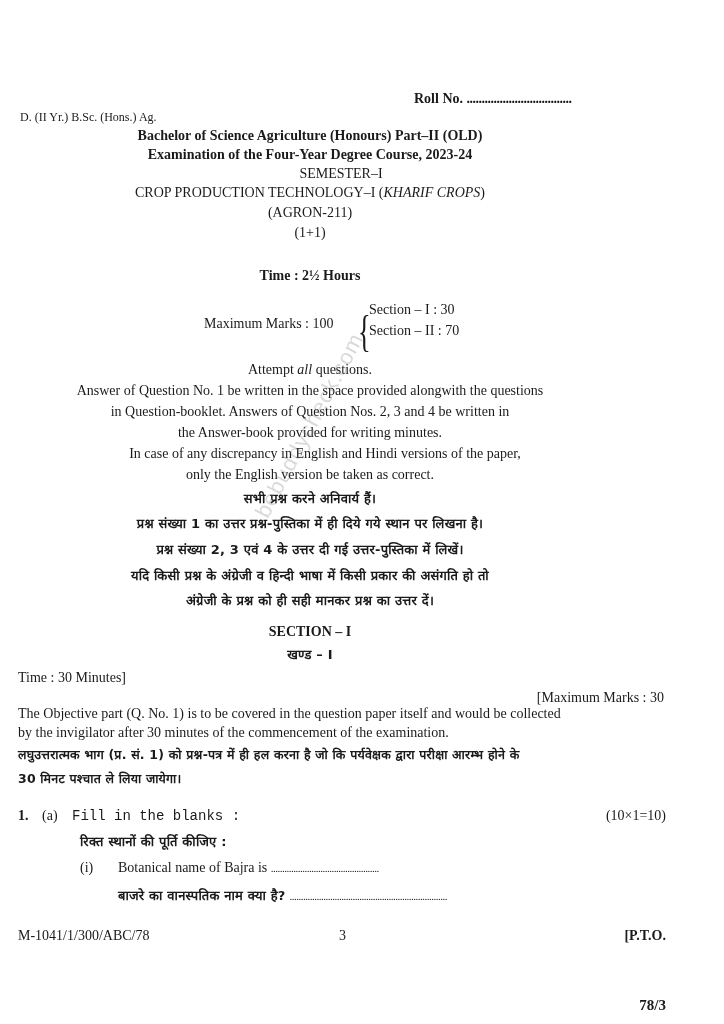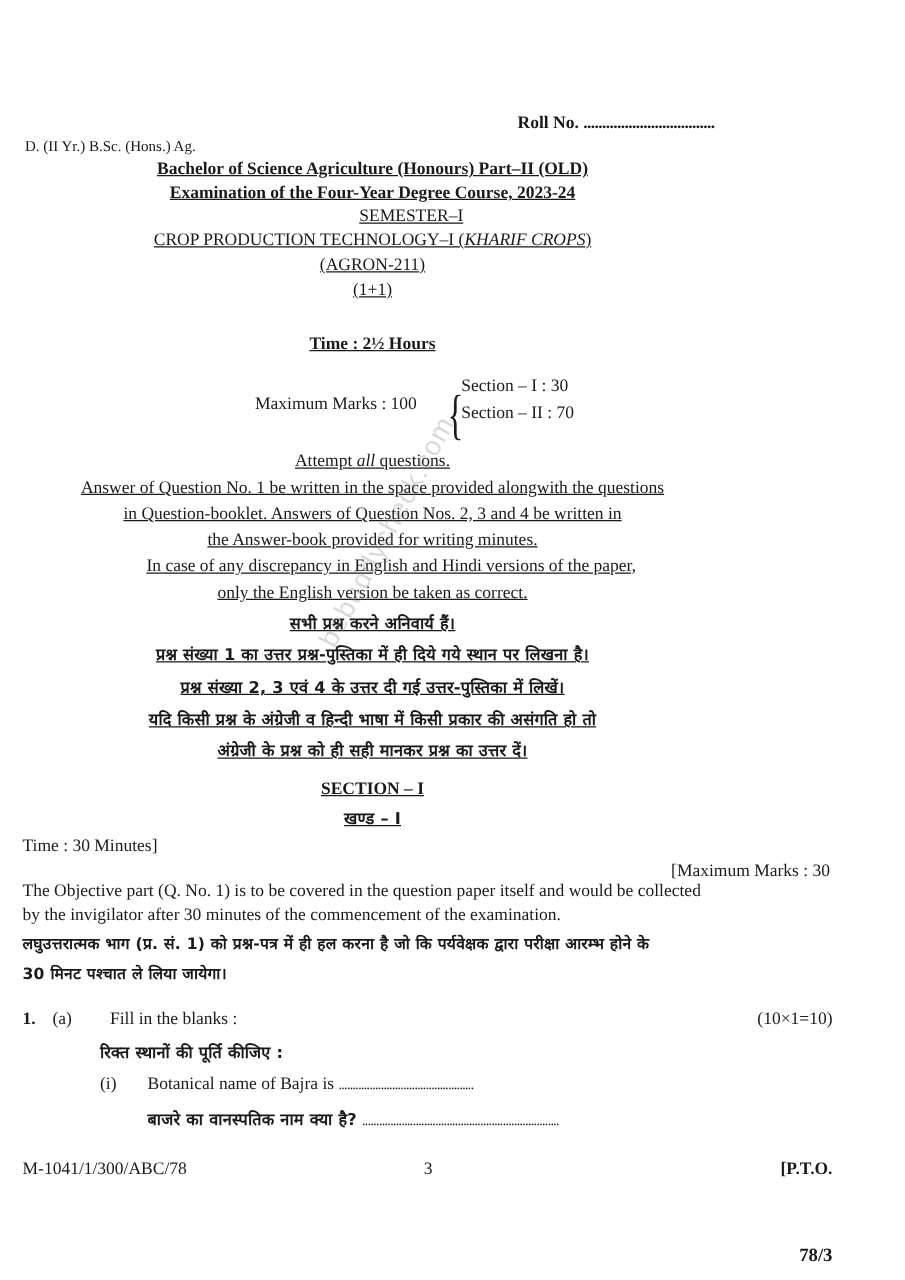--- a/index.html
+++ b/index.html
@@ -3,21 +3,21 @@
   <meta charset="utf-8">
   <style>
     html, body { margin: 0; padding: 0; background: #ffffff; }
     body {
       width: 724px; height: 1024px; position: relative; overflow: hidden;
       font-family: "Liberation Serif", "DejaVu Serif", serif;
       color: #1a1a1a;
     }
     .page { position: absolute; left: 0; top: 0; width: 724px; height: 1024px; }
     .abs { position: absolute; white-space: nowrap; }
-    .center { position: absolute; left: 0; width: 596px; text-align: center; white-space: nowrap; text-decoration: underline; }
+    .center { position: absolute; left: 12px; width: 596px; text-align: center; white-space: nowrap; }
     .bold { font-weight: bold; }
     .f14 { font-size: 14px; }
     .f13 { font-size: 12px; }
     .f15 { font-size: 15px; }
     .hi { font-family: "DejaVu Sans", sans-serif; font-weight: bold; font-size: 13px; letter-spacing: 0.2px; }
     .dots { letter-spacing: -0.5px; }
     .brace {
       position: absolute; left: 358px; top: 310px; font-size: 44px; line-height: 44px;
       font-weight: normal; transform: scaleX(0.6); transform-origin: left top;
     }
@@ -75,21 +75,21 @@
   <div class="abs f14" style="left:18px; top:670px;">Time : 30 Minutes]</div>
   <div class="abs f14" style="right:60px; top:670px;margin-top:20px;">[Maximum Marks : 30</div>
 
   <div class="abs f14" style="left:18px; top:706px;">The Objective part (Q. No. 1) is to be covered in the question paper itself and would be collected</div>
   <div class="abs f14" style="left:18px; top:725px;">by the invigilator after 30 minutes of the commencement of the examination.</div>
   <div class="abs hi" style="left:18px; top:746px; font-size:12.5px;">लघुउत्तरात्मक भाग (प्र. सं. 1) को प्रश्न-पत्र में ही हल करना है जो कि पर्यवेक्षक द्वारा परीक्षा आरम्भ होने के</div>
   <div class="abs hi" style="left:18px; top:770px; font-size:12.5px;">30 मिनट पश्चात ले लिया जायेगा।</div>
 
   <div class="abs f14 bold" style="left:18px; top:808px;">1.</div>
   <div class="abs f14" style="left:42px; top:808px;">(a)</div>
-  <div class="abs f14" style="left:88px; top:808px;">Fill in the blanks :</div>
+  <div class="abs f14" style="left:72px; top:808px;font-family:Liberation Mono, monospace;">Fill in the blanks :</div>
   <div class="abs f14" style="right:58px; top:808px;">(10×1=10)</div>
   <div class="abs hi" style="left:80px; top:832px;">रिक्त स्थानों की पूर्ति कीजिए :</div>
 
   <div class="abs f14" style="left:80px; top:860px;">(i)</div>
   <div class="abs" style="left:118px; top:886px;">
     <span class="hi">बाजरे का वानस्पतिक नाम क्या है?</span>
     <span class="dots" style="font-size:11px;">......................................................................</span>
   </div>
   <div class="abs f14" style="left:118px; top:860px;">
     <span>Botanical name of Bajra is</span>

